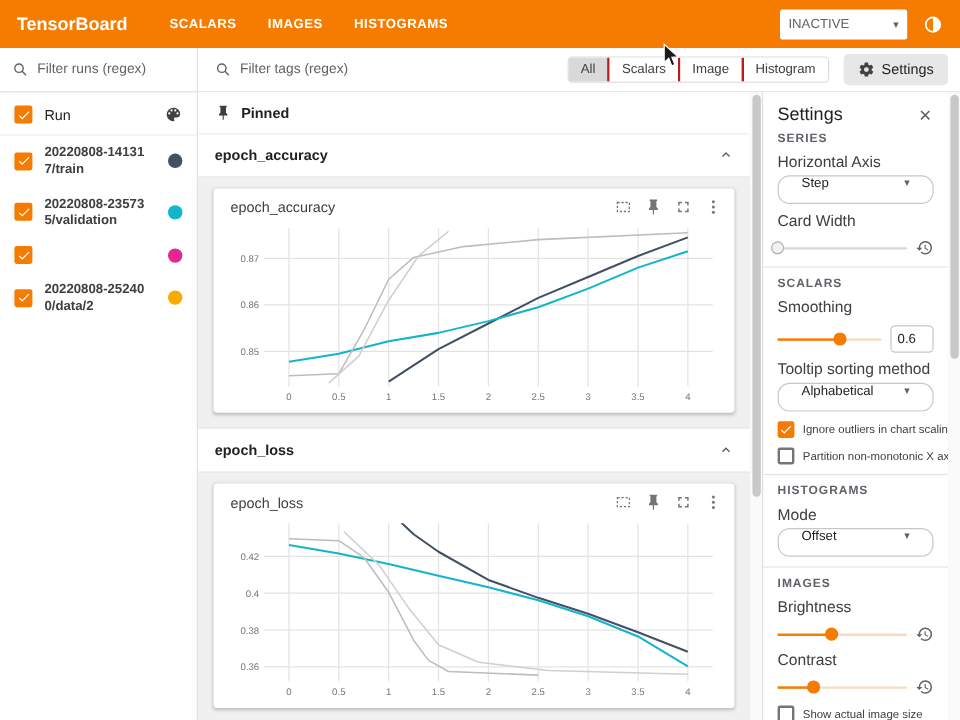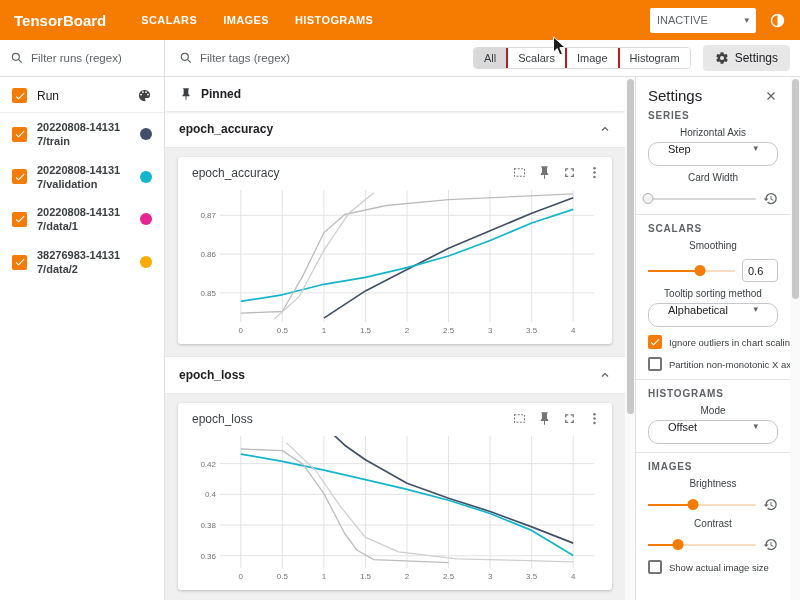--- a/index.html
+++ b/index.html
@@ -70,21 +70,21 @@
   
   .vscroll { width:10px; flex-shrink:0; background:#fafafa; position:relative; cursor:pointer; }
   .vscroll .thumb { position:absolute; top:2px; left:1.5px; width:7px; background:#c8c8c8; border-radius:4px; }
 
   
   .settings { width:155px; flex-shrink:0; border-left:1px solid #e0e0e0; padding:10px 12px; overflow:hidden; background:#fff; }
   .settings-head { display:flex; align-items:center; justify-content:space-between; margin-bottom:4px; }
   .settings-title { font-size:15px; color:#202124; }
   .close-btn { display:flex; cursor:pointer; } .close-btn svg { width:14px; height:14px; }
   .caption { font-size:10px; letter-spacing:.8px; color:#5f6368; font-weight:700; margin:6px 0 1px; }
-  .flabel { font-size:10px; color:#3c4043; margin:6px 0 4px;text-align:center; }
+  .flabel { font-size:13px; color:#3c4043; margin:6px 0 4px; }
   .select { height:24px; border:1px solid #c4c7cc; border-radius:10px; display:flex; align-items:flex-start; justify-content:space-between; padding:0 19px; font-size:11px; color:#202124; background:#fff; cursor:pointer; }
   .slider-row { display:flex; align-items:center; gap:7px; margin:8px 0 3px; }
   .slider { flex:1; height:2px; position:relative; border-radius:1px; min-width:40px; cursor:pointer; }
   .slider .fill { position:absolute; left:0; top:0; height:100%; }
   .slider .thumb { position:absolute; top:-4.5px; width:11px; height:11px; border-radius:50%; transform:translateX(-50%); }
   .orange-slider { background:#f8dcc0; } .orange-slider .fill { background:#f57c00; } .orange-slider .thumb { background:#f57c00; }
   .gray-slider { background:#d8d8d8; } .gray-slider .thumb { background:#f2f2f2; border:1px solid #b0b0b0; }
   .reset-btn { display:flex; cursor:pointer; flex-shrink:0; } .reset-btn svg { width:15px; height:15px; fill:#5f6368; }
   .num-input { width:36px; height:23px; border:1px solid #c4c7cc; border-radius:4px; font-size:11px; padding:0 5px; font-family:inherit; color:#202124; flex-shrink:0; }
   .check-row { display:flex; align-items:center; gap:7px; margin:8px 0; cursor:pointer; }
@@ -155,39 +155,38 @@
             </span>
             <span class="run-name">20220808-141317/train</span>
             <span class="run-dot" style="background:#425066"></span>
           </div>
           <div class="run-row">
             <span class="cb">
               <svg viewBox="0 0 24 24">
                 <path d="M9 16.2L4.8 12l-1.4 1.4L9 19 21 7l-1.4-1.4z" fill="#fff"></path>
               </svg>
             </span>
-            <span class="run-name">20220808-141317/validation</span>
+            <span class="run-name">20220808-235735/validation</span>
             <span class="run-dot" style="background:#12b5cb"></span>
           </div>
           <div class="run-row">
             <span class="cb">
               <svg viewBox="0 0 24 24">
                 <path d="M9 16.2L4.8 12l-1.4 1.4L9 19 21 7l-1.4-1.4z" fill="#fff"></path>
               </svg>
             </span>
-            <span class="run-name">20220808-141317/data/1</span>
             <span class="run-dot" style="background:#e52592"></span>
           </div>
           <div class="run-row">
             <span class="cb">
               <svg viewBox="0 0 24 24">
                 <path d="M9 16.2L4.8 12l-1.4 1.4L9 19 21 7l-1.4-1.4z" fill="#fff"></path>
               </svg>
             </span>
-            <span class="run-name">38276983-141317/data/2</span>
+            <span class="run-name">20220808-252400/data/2</span>
             <span class="run-dot" style="background:#f9ab00"></span>
           </div>
         </div>
     </aside>
 
     <div class="right-area">
 
       <div class="topbar">
         <span class="sicon">
           <svg viewBox="0 0 24 24">

